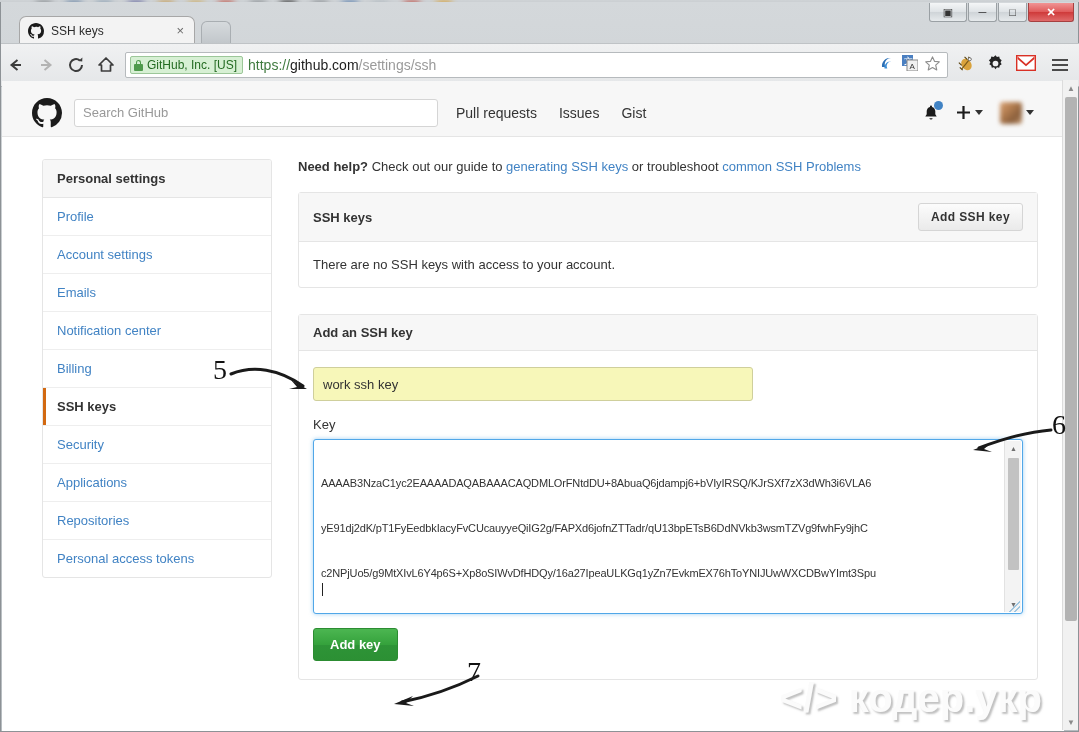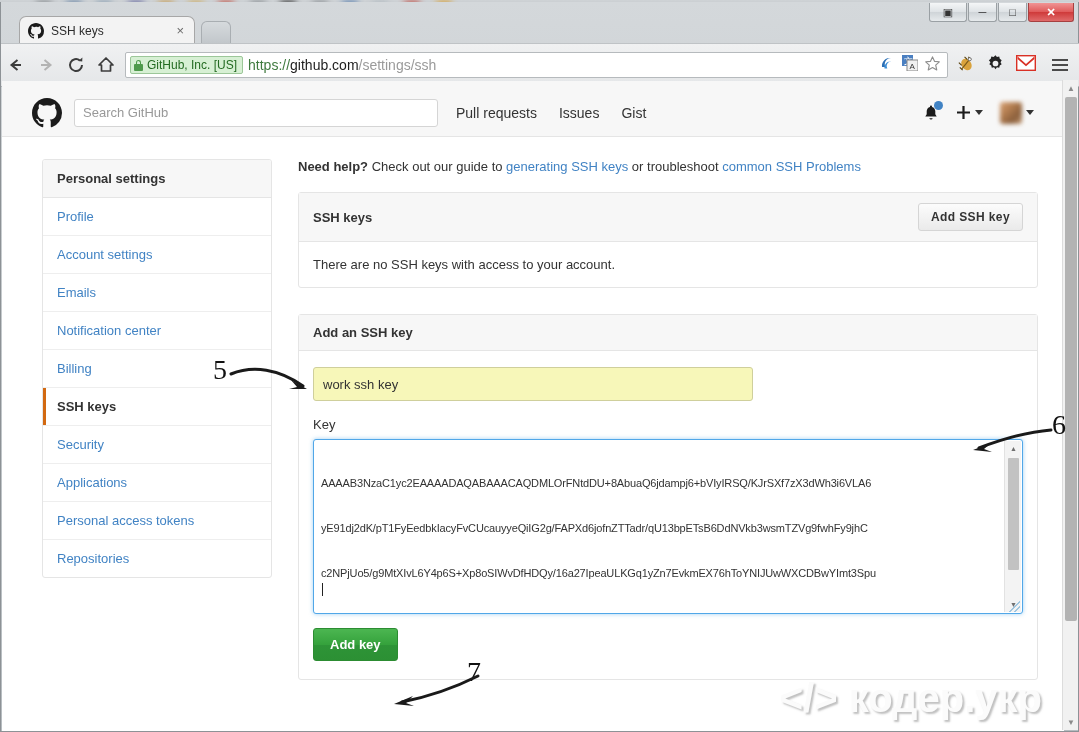--- a/index.html
+++ b/index.html
@@ -432,22 +432,22 @@
           <div class="side-box">
             <div class="side-head">Personal settings</div>
             <a class="side-item" href="#">Profile</a>
             <a class="side-item" href="#">Account settings</a>
             <a class="side-item" href="#">Emails</a>
             <a class="side-item" href="#">Notification center</a>
             <a class="side-item" href="#">Billing</a>
             <a class="side-item active" href="#">SSH keys</a>
             <a class="side-item" href="#">Security</a>
             <a class="side-item" href="#">Applications</a>
+            <a class="side-item" href="#">Repositories</a>
             <a class="side-item" href="#">Personal access tokens</a>
-            <a class="side-item" href="#">Repositories</a>
           </div>
         </aside>
 
         <section class="main">
 
           <p class="help-line"><b>Need help?</b><span> Check out our guide to </span><a href="#">generating SSH keys</a><span> or troubleshoot </span><a href="#">common SSH Problems</a></p>
 
           <div class="panel">
             <div class="panel-head">
               <span>SSH keys</span>

